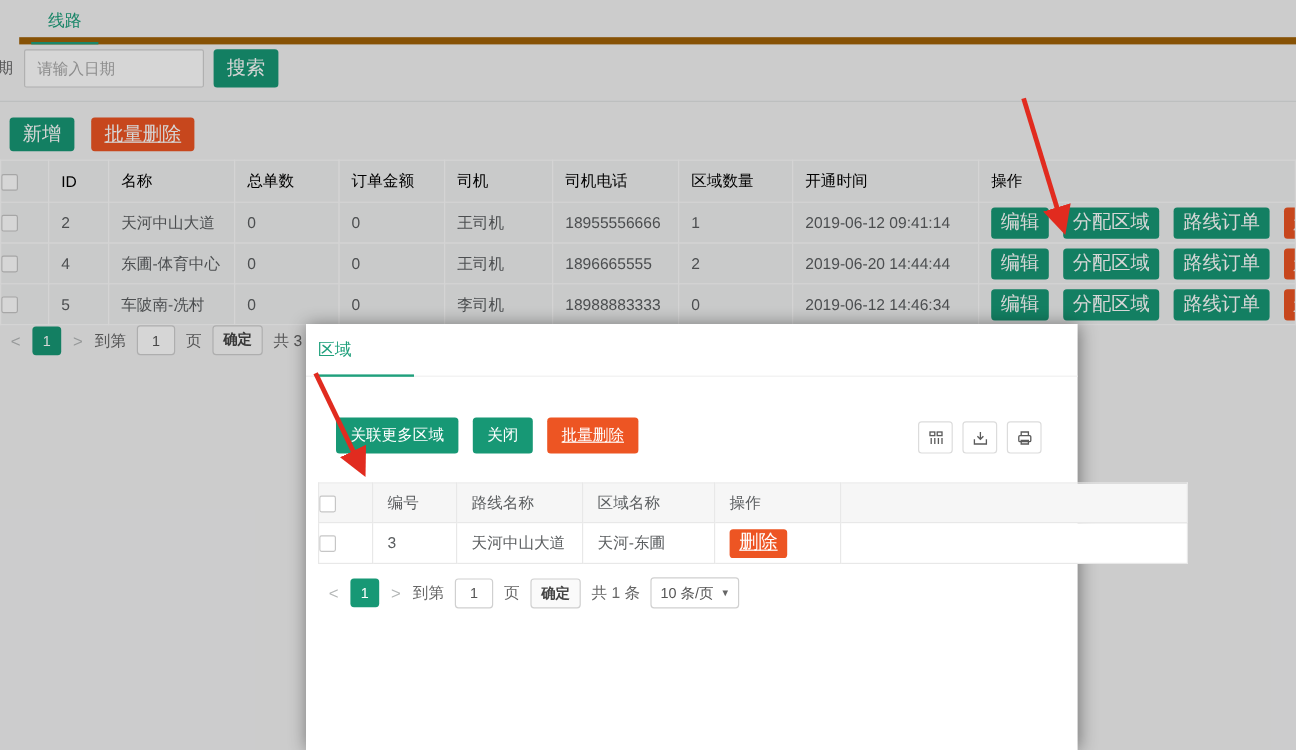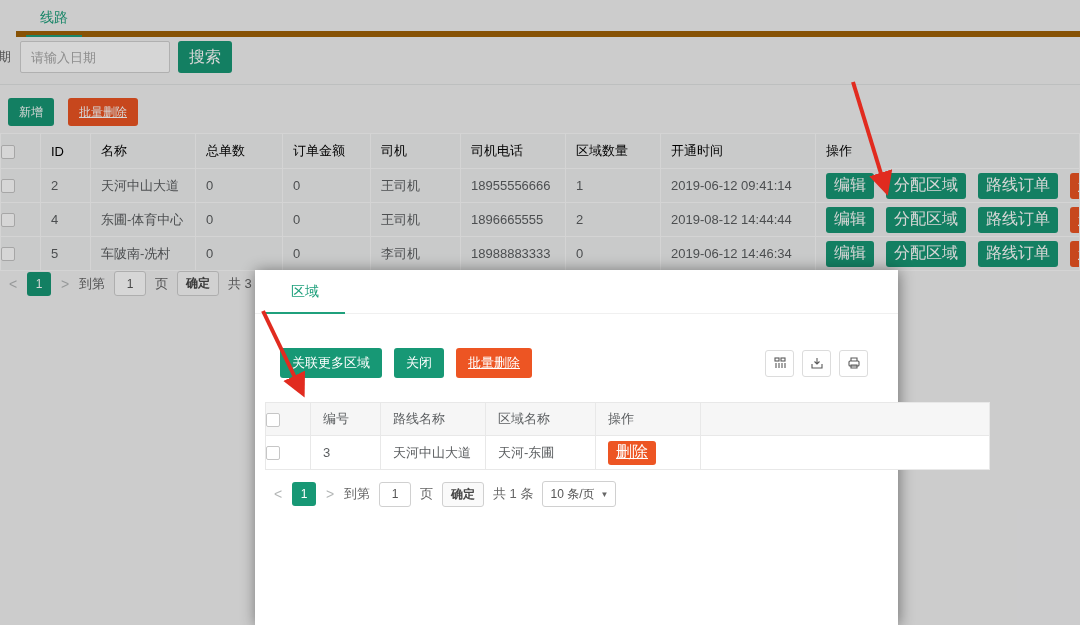--- a/index.html
+++ b/index.html
@@ -30,21 +30,21 @@
   .search-btn{position:absolute;left:178px;top:0;width:54px;height:32px;}
 
   .divider{position:absolute;top:84px;left:0;right:0;border-top:1px solid #e2e4e4;}
 
   .btn{display:inline-flex;align-items:center;justify-content:center;border:none;border-radius:3px;
     color:#fff;font-size:16px;cursor:pointer;font-family:inherit;white-space:nowrap;}
   .btn.teal{background:var(--teal);}
   .btn.orange{background:var(--orange);text-decoration:underline;}
 
   .toolbar-row{position:absolute;top:98px;left:8px;display:flex;gap:14px;}
-  .toolbar-row .btn{height:28px;padding:12px 11px;font-size:12px;}
+  .toolbar-row .btn{height:28px;padding:12px 11px;font-size:16px;}
 
   
   .main-table{position:absolute;top:133px;left:0;width:1080px;border-collapse:collapse;table-layout:fixed;}
   .main-table th,.main-table td{border:1px solid #fdfdfd;background:#f0f1f1;font-weight:normal;
     text-align:left;padding:0 0 0 10px;font-size:13px;color:#5b5e60;overflow:hidden;white-space:nowrap;}
   .main-table th{height:35px;color:#000000;}
   .main-table td{height:34px;}
   .cb{display:inline-block;width:14px;height:14px;background:#fff;border:1px solid #c6c6c6;border-radius:2px;vertical-align:middle;cursor:pointer;}
   .cell-cb{text-align:center;padding-left:0 !important;}
   .row-actions{display:flex;gap:12px;align-items:center;}
@@ -65,24 +65,24 @@
   .overlay{position:absolute;inset:0;background:rgba(0,0,0,0.16);z-index:5;}
 
   
   .modal{position:absolute;left:255px;top:270px;width:643px;height:355px;background:#fff;z-index:10;
     box-shadow:1px 1px 14px rgba(0,0,0,0.45);}
   .modal-header{position:relative;height:37px;border-bottom:1px solid #f0f0f0;}
   .modal-title{position:absolute;left:18px;top:0;line-height:37px;font-size:13px;color:#4a4a4a;}
   .win-controls{position:absolute;right:14px;top:0;height:37px;display:flex;align-items:center;gap:11px;color:#737373;}
   .win-btn{cursor:pointer;display:flex;align-items:center;justify-content:center;width:14px;height:14px;font-size:15px;line-height:1;}
   .modal-tabbar{height:44px;border-bottom:1px solid #f0f0f0;}
-  .modal-tab{display:inline-block;margin-left:10px;width:80px;text-align:center;height:44px;line-height:42px;
+  .modal-tab{display:inline-block;margin-left:10px;width:80px;text-align:left;height:44px;line-height:42px;
     font-size:14px;color:var(--tab-green);border-bottom:2px solid var(--tab-green);cursor:pointer;}
 
-  .modal-toolbar{display:flex;align-items:center;margin:34px 30px 0 25px;gap:12px;}
+  .modal-toolbar{display:flex;align-items:flex-end;margin:34px 30px 0 25px;gap:12px;}
   .modal-toolbar .btn{height:30px;padding:0 12px;font-size:13px;}
   .icon-group{margin-left:auto;display:flex;gap:8px;}
   .icon-btn{width:29px;height:27px;border:1px solid #dcdcdc;border-radius:3px;background:#fff;
     display:flex;align-items:center;justify-content:center;cursor:pointer;}
 
   .modal-table{margin:24px 10px 0 10px;width:725px;border-collapse:collapse;table-layout:fixed;}
   .modal-table th,.modal-table td{border:1px solid #e8e8e8;font-weight:normal;text-align:left;
     padding:0 0 0 12px;font-size:13px;color:#5b5e60;white-space:nowrap;overflow:hidden;}
   .modal-table th{height:33px;background:#f6f6f6;}
   .modal-table td{height:34px;background:#fff;}
@@ -169,21 +169,21 @@
         </tr>
         <tr>
           <td class="cell-cb"><span class="cb"></span></td>
           <td>4</td>
           <td>东圃-体育中心</td>
           <td>0</td>
           <td>0</td>
           <td>王司机</td>
           <td>1896665555</td>
           <td>2</td>
-          <td>2019-08-12 14:44:44</td>
+          <td>2019-06-20 14:44:44</td>
           <td>
               <div class="row-actions">
             <button class="btn teal">编辑</button>
             <button class="btn teal">分配区域</button>
             <button class="btn teal">路线订单</button>
             <button class="btn orange">删除</button>
           </div>
             </td>
         </tr>
         <tr>

